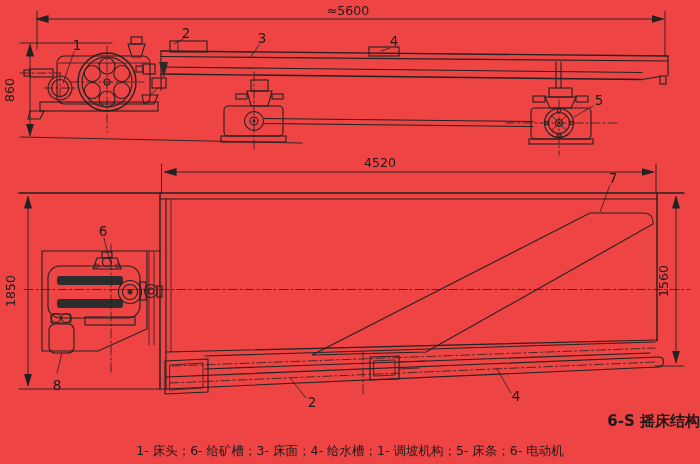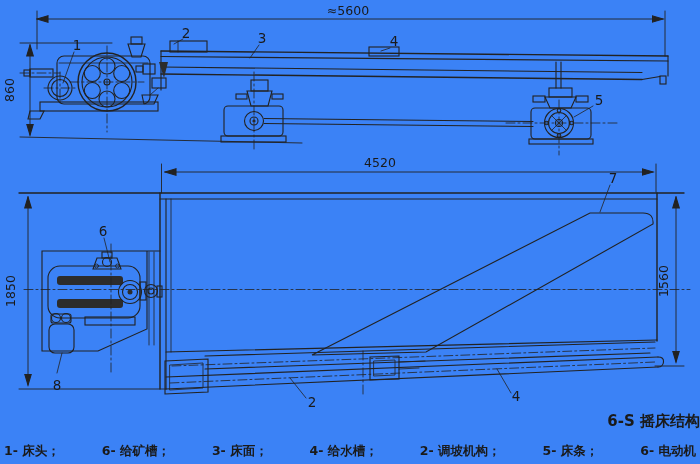--- a/index.html
+++ b/index.html
@@ -1,33 +1,33 @@
 <!DOCTYPE html>
 <html><head>
 <meta charset="utf-8">
 <style>
   html,body{margin:0;padding:0;background:#e8e8e4;}
-  .stage{position:relative;width:700px;height:464px;background:#3b82f6;overflow:hidden;
+  .stage{position:relative;width:700px;height:464px;background:#ef4444;overflow:hidden;
          font-family:"DejaVu Sans",sans-serif;color:#1a1a1a;}
   svg{position:absolute;left:0;top:0;}
   svg line,svg path,svg rect,svg circle,svg polygon,svg polyline{
       stroke:#222;fill:none;stroke-width:1.1;stroke-linecap:round;}
   .thick{stroke-width:1.4;}
   .thin{stroke-width:0.8;}
   .dim{stroke-width:0.9;}
   .cl{stroke-width:0.8;stroke-dasharray:9 3 2 3;}
   .fillD{fill:#2c2c2c;stroke:none;}
   .fillInk{fill:#222;stroke:#222;}
   text{fill:#1a1a1a;stroke:none;font-family:"DejaVu Sans",sans-serif;}
   .dimtxt{font-size:12.5px;}
   .callout{font-size:13.5px;}
   .title-line{position:absolute;left:0;right:0;top:412px;text-align:right;
       font-size:15px;font-weight:bold;}
   .legend-line{position:absolute;left:4px;right:4px;top:443px;display:flex;
-      justify-content:space-between;font-size:12.5px;white-space:nowrap;font-weight:bold;}
+      justify-content:center;font-size:12.5px;white-space:nowrap;}
   .legend-line span{display:inline-block;}
 </style>
 </head>
 <body>
 
 <div class="stage">
 
 <svg width="700" height="464" viewBox="0 0 700 464">
   <defs>
     <marker id="mE" orient="auto" markerUnits="userSpaceOnUse" markerWidth="13" markerHeight="9" refX="11" refY="4.5">
@@ -299,18 +299,18 @@
   </g>
 </svg>
 
 <div class="title-line">6-S 摇床结构</div>
 
 <div class="legend-line">
   <span>1- 床头；</span>
   <span>6- 给矿槽；</span>
   <span>3- 床面；</span>
   <span>4- 给水槽；</span>
-  <span>2- 调坡机构；</span>
+  <span>1- 调坡机构；</span>
   <span>5- 床条；</span>
   <span>6- 电动机</span>
 </div>
 
 </div>
 
 </body></html>

